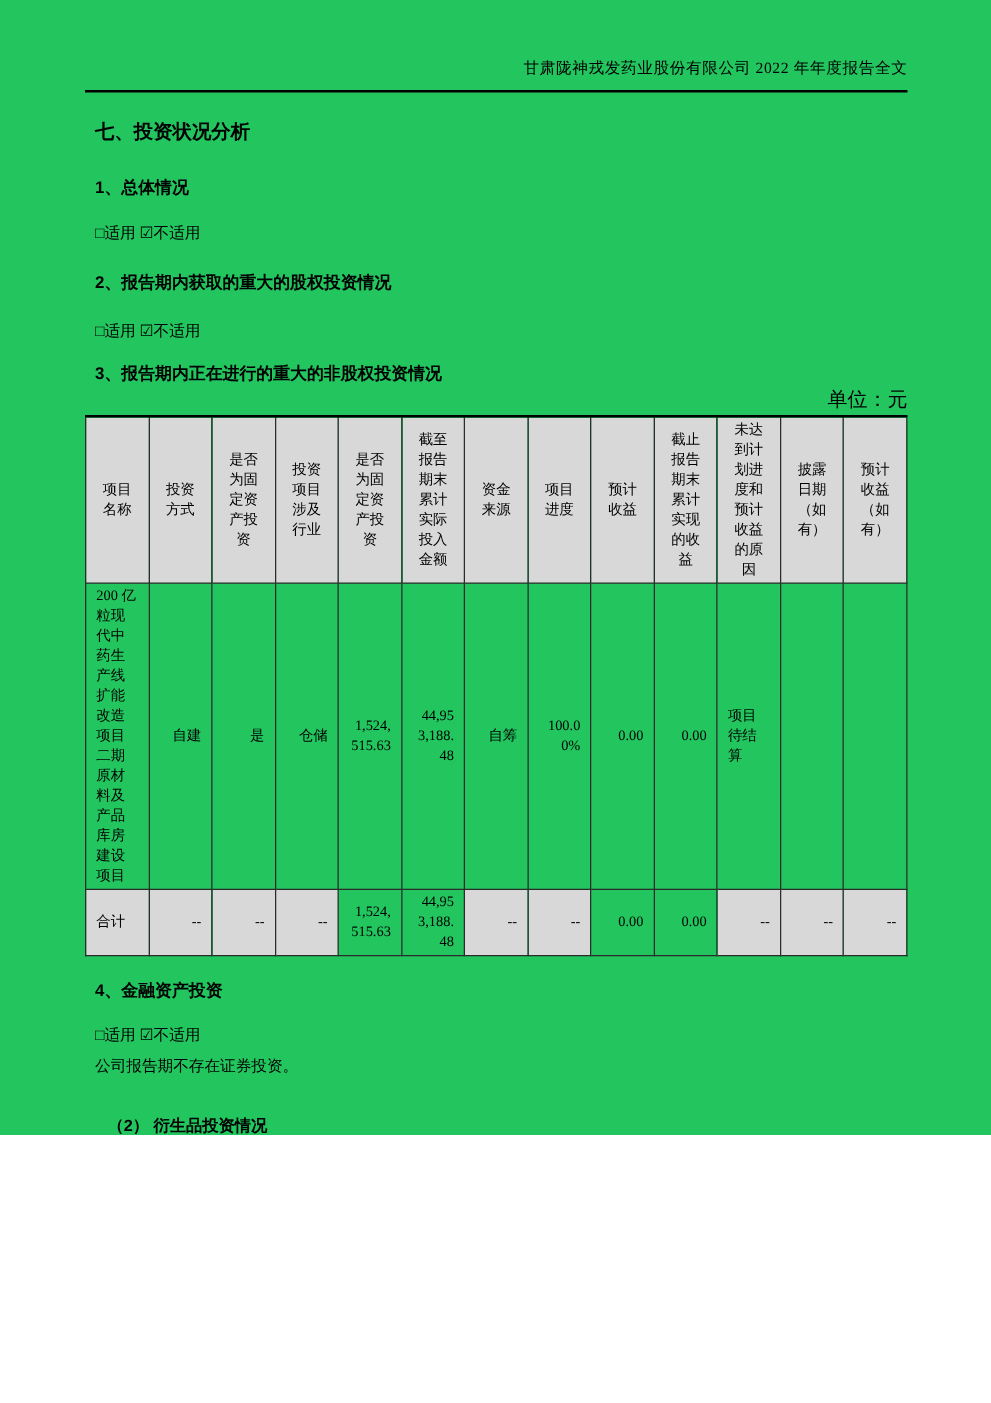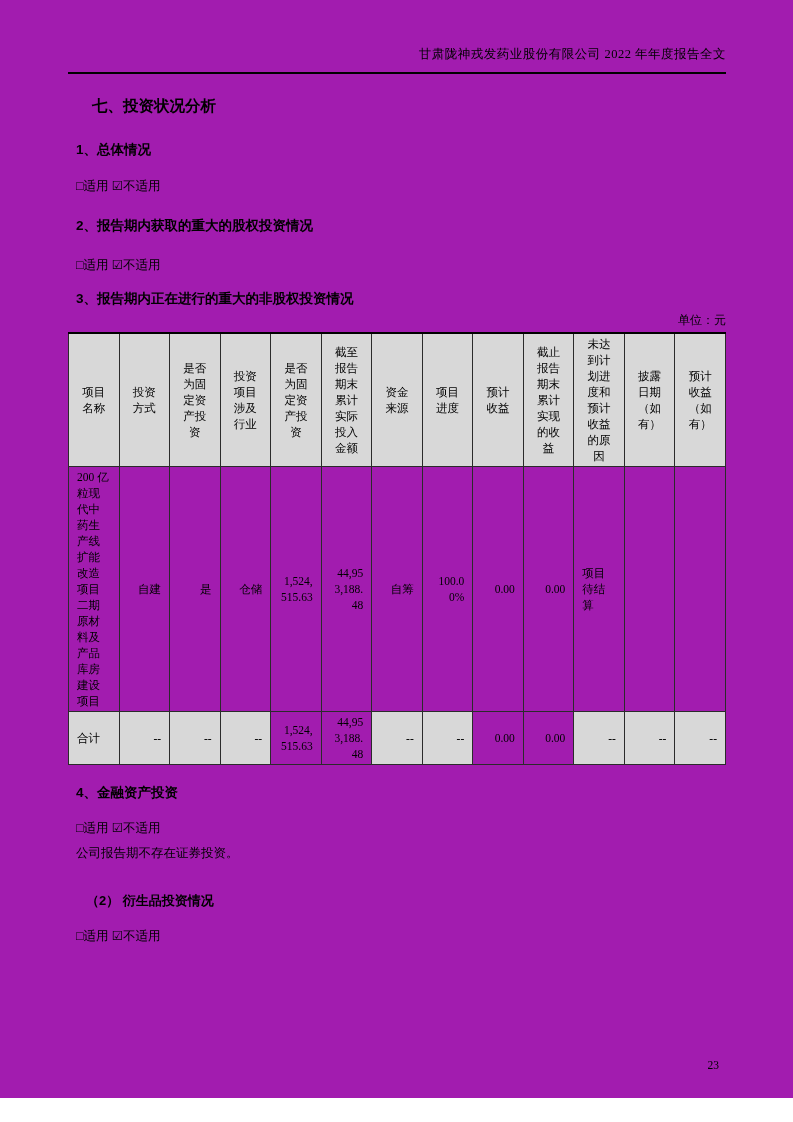--- a/index.html
+++ b/index.html
@@ -1,41 +1,41 @@
 <!DOCTYPE html>
 <html><head>
 <meta charset="utf-8">
 <style>
   html, body { margin: 0; padding: 0; background: #ffffff; }
   .page {
     position: relative;
     width: 793px;
-    height: 1098px;
+    height: 908px;
     margin: 0 auto;
-    background: #a21caf;
+    background: #22c55e;
     box-sizing: border-box;
     padding: 0 67px 0 68px;
     font-family: "Liberation Serif", "DejaVu Serif", serif;
     color: #000000;
     overflow: hidden;
   }
   .doc-header {
     padding-top: 46px;
     text-align: right;
     font-size: 12.5px;
     line-height: 17px;
     letter-spacing: 0.5px;
   }
   .header-rule {
     margin-top: 9px;
     height: 2px;
     background: #000000;
   }
   h1.sec {
-    margin: 23px 0 0 24px;
+    margin: 23px 0 0 8px;
     font-family: "Liberation Sans", "DejaVu Sans", sans-serif;
     font-size: 15.5px;
     font-weight: bold;
     line-height: 18px;
   }
   h2.sub {
     margin: 27px 0 0 8px;
     font-family: "Liberation Sans", "DejaVu Sans", sans-serif;
     font-size: 13.5px;
     font-weight: bold;
@@ -60,21 +60,21 @@
   .appl.mt24 { margin-top: 24px; }
   .appl.mt20 { margin-top: 20px; }
   .note-line {
     margin: 10px 0 0 8px;
     font-size: 12.5px;
     line-height: 15px;
   }
   .unit-label {
     margin-top: 6px;
     text-align: right;
-    font-size: 12px;
+    font-size: 16px;
     line-height: 15px;
   }
   table.inv {
     margin-top: 4px;
     width: 100%;
     border-collapse: collapse;
     table-layout: fixed;
     border-top: 2px solid #000;
   }
   table.inv th, table.inv td {

